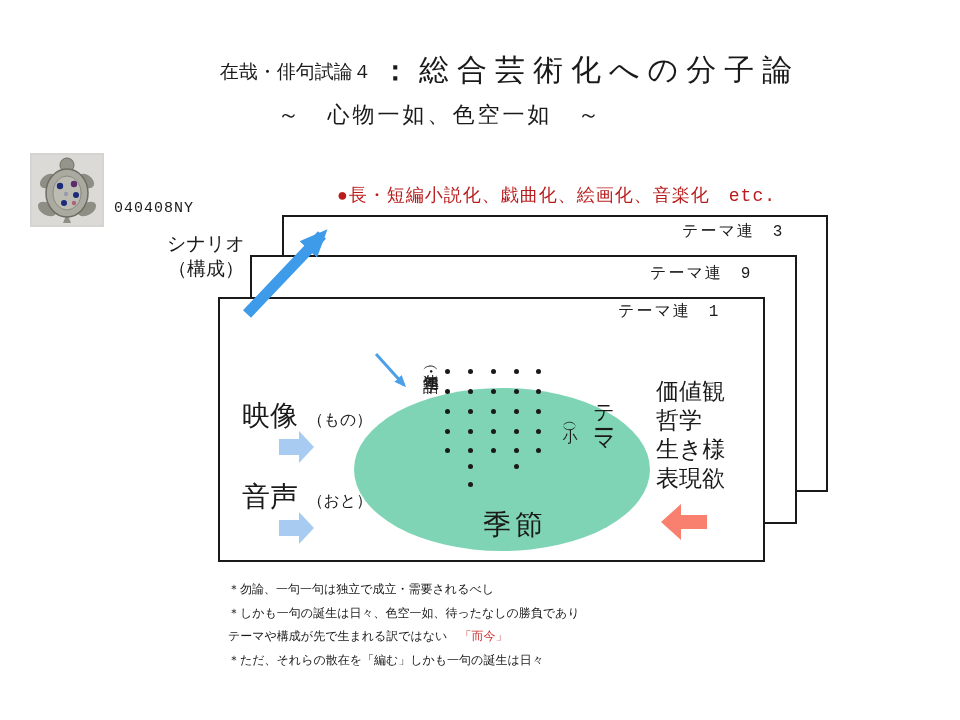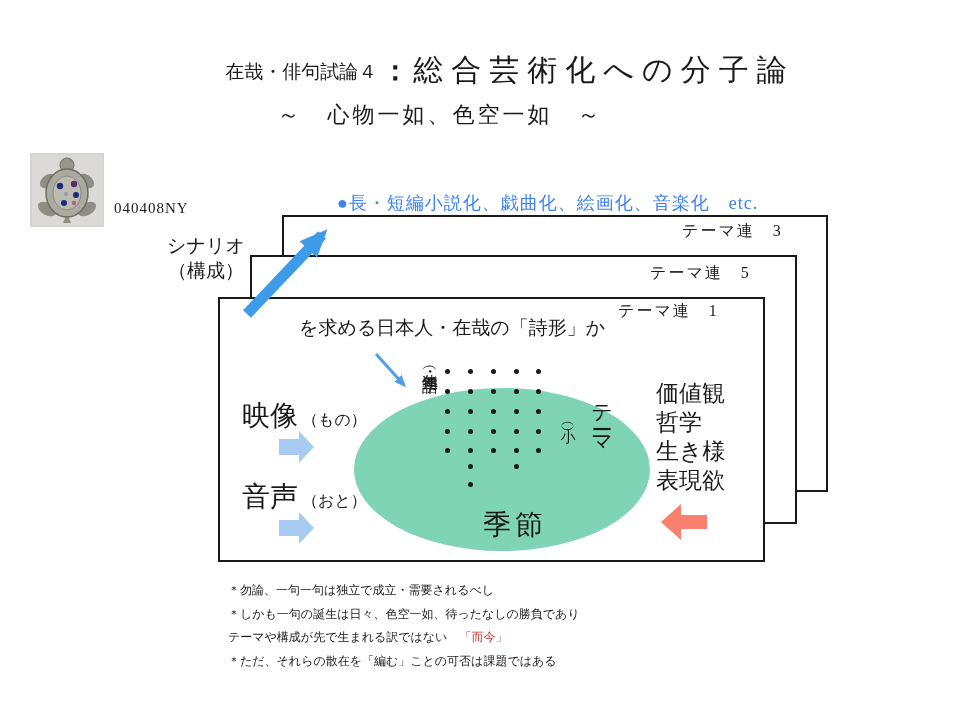--- a/index.html
+++ b/index.html
@@ -1,34 +1,34 @@
 <!DOCTYPE html>
 <html><head>
 <meta charset="utf-8">
 <style>
   html,body{margin:0;padding:0;background:#fff;}
   .slide{
     position:relative;width:889px;height:720px;background:#fff;overflow:hidden;
-    font-family:Liberation Serif, serif;color:#1a1a1a;
+    font-family:Liberation Mono, monospace;color:#1a1a1a;
   }
   .abs{position:absolute;}
   
   .title-line{left:0;top:50px;width:960px;text-align:center;margin-left:30px;white-space:nowrap;}
   .title-prefix{font-size:19px;letter-spacing:0px;vertical-align:2px;}
   .title-colon{font-size:28px;font-weight:bold;}
   .title-main{font-size:30px;letter-spacing:8px;}
   .subtitle{left:0;top:100px;width:960px;text-align:center;margin-left:-40px;
     font-size:22px;letter-spacing:3px;white-space:nowrap;}
   
   .photo{left:30px;top:153px;width:74px;height:74px;}
   .caption{left:114px;top:200px;font-size:15px;letter-spacing:1px;}
   
   .scenario{left:156px;top:233px;width:100px;text-align:center;font-size:19px;line-height:25px;}
   
-  .bullet{left:337px;top:191px;font-size:18px;color:#3b82f6;letter-spacing:1px;white-space:nowrap;}
+  .bullet{left:337px;top:183px;font-size:18px;color:#b91c1c;letter-spacing:1px;white-space:nowrap;}
   
   .card{background:#fff;border:2px solid #1a1a1a;}
   .card3{left:282px;top:215px;width:542px;height:273px;}
   .card2{left:250px;top:255px;width:543px;height:265px;}
   .card1{left:218px;top:297px;width:543px;height:261px;}
   .card-label{font-size:16px;letter-spacing:2px;white-space:nowrap;}
   .label3{left:682px;top:221px;}
   .label2{left:650px;top:263px;}
   .label1{left:618px;top:301px;}
   
@@ -94,25 +94,24 @@
     <div>シナリオ</div>
     <div>（構成）</div>
   </div>
 
   <div class="abs bullet">●長・短編小説化、戯曲化、絵画化、音楽化　etc.</div>
 
   <div class="abs card card3"></div>
   <div class="abs card card2"></div>
   <div class="abs card card1"></div>
   <div class="abs card-label label3">テーマ連　3</div>
-  <div class="abs card-label label2">テーマ連　5</div>
+  <div class="abs card-label label2">テーマ連　9</div>
   <div class="abs card-label label1">テーマ連　1</div>
 
   <div class="abs note">
-    <div>を求める日本人・在哉の「詩形」か</div>
   </div>
 
   <div class="abs ellipse"></div>
 
   <div class="abs" style="left:0;top:0;width:960px;height:720px;pointer-events:none;">
       <div class="dot" style="left: 445px; top: 369px;"></div>
       <div class="dot" style="left: 468px; top: 369px;"></div>
       <div class="dot" style="left: 491px; top: 369px;"></div>
       <div class="dot" style="left: 514px; top: 369px;"></div>
       <div class="dot" style="left: 536px; top: 369px;"></div>
@@ -187,16 +186,16 @@
     <polygon points="0,8 20,8 20,0 35,16 20,32 20,24 0,24" fill="#A8CBF2"></polygon>
   </svg>
   <svg class="abs" style="left:661px;top:504px;" width="46" height="36">
     <polygon points="46,11 20,11 20,0 0,18 20,36 20,25 46,25" fill="#F9806F"></polygon>
   </svg>
 
   <div class="abs footer">
     <div>＊勿論、一句一句は独立で成立・需要されるべし</div>
     <div>＊しかも一句の誕生は日々、色空一如、待ったなしの勝負であり</div>
     <div><span>テーマや構成が先で生まれる訳ではない　</span><span class="red">「而今」</span></div>
-    <div>＊ただ、それらの散在を「編む」ことの可否は課題ではある</div>
+    <div>＊ただ、それらの散在を「編む」しかも一句の誕生は日々</div>
   </div>
 
 </div>
 
 </body></html>

